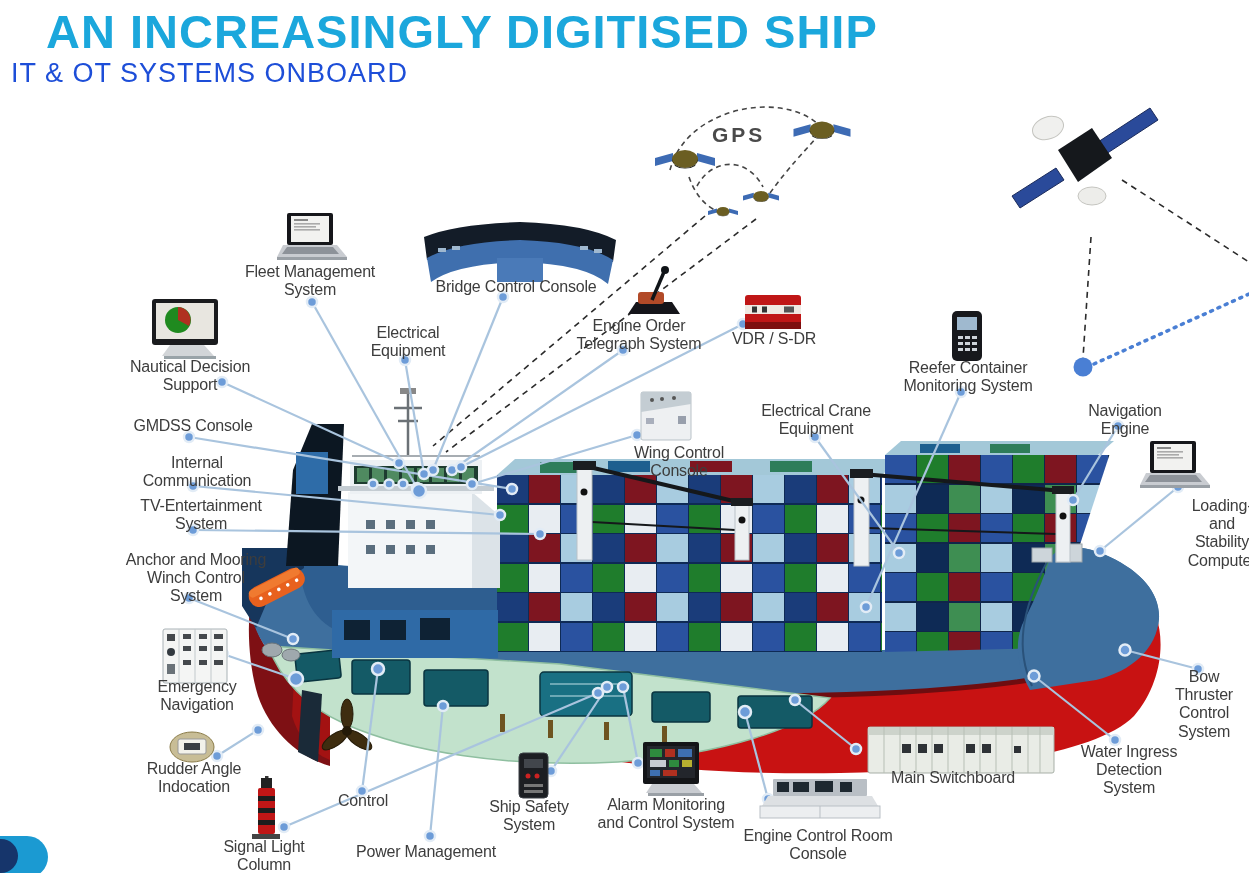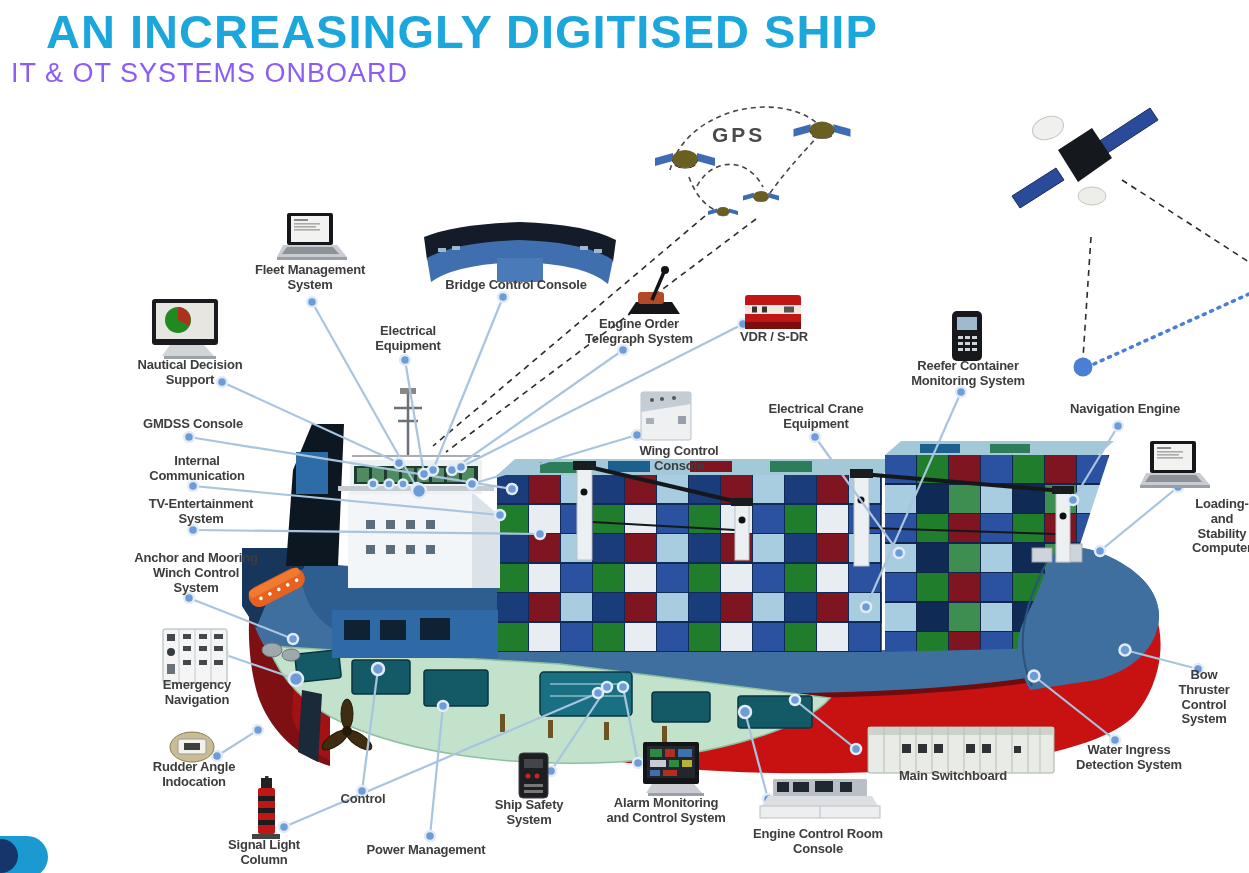--- a/index.html
+++ b/index.html
@@ -1,24 +1,24 @@
 <!DOCTYPE html>
 <html><head>
 <meta charset="utf-8">
 <style>
   html,body{margin:0;padding:0;background:#ffffff;}
   #stage{position:relative;width:1249px;height:873px;background:#ffffff;overflow:hidden;
          font-family:"Liberation Sans", sans-serif;}
   #title{position:absolute;left:10px;top:4px;font-size:47px;font-weight:bold;
          letter-spacing:1px;color:#1BA7DC;white-space:nowrap;margin-left:36px;}
   #subtitle{position:absolute;left:11px;top:58px;font-size:27px;font-weight:normal;
-         letter-spacing:1px;color:#8b5cf6;white-space:nowrap;}
+         letter-spacing:1px;color:#1d4ed8;white-space:nowrap;}
   #scene{position:absolute;left:0;top:0;width:1249px;height:873px;}
   .lbl{position:absolute;transform:translateX(-50%);text-align:center;
-       font-size:13px;font-weight:bold;color:#3D3D3D;line-height:1.14;
+       font-size:16px;font-weight:normal;color:#3D3D3D;line-height:1.14;
        letter-spacing:-0.2px;white-space:pre-line;}
   #logo-pill{position:absolute;left:-30px;top:836px;width:78px;height:42px;
        border-radius:21px;background:#1B9AD2;}
   #logo-dot{position:absolute;left:-16px;top:839px;width:34px;height:34px;
        border-radius:50%;background:#16356B;}
 </style>
 </head>
 <body>
 
 <div id="stage">

